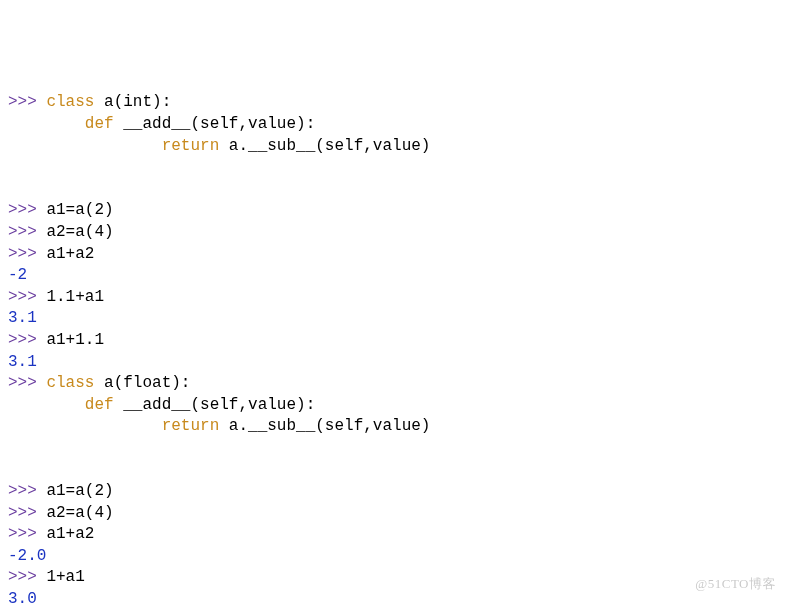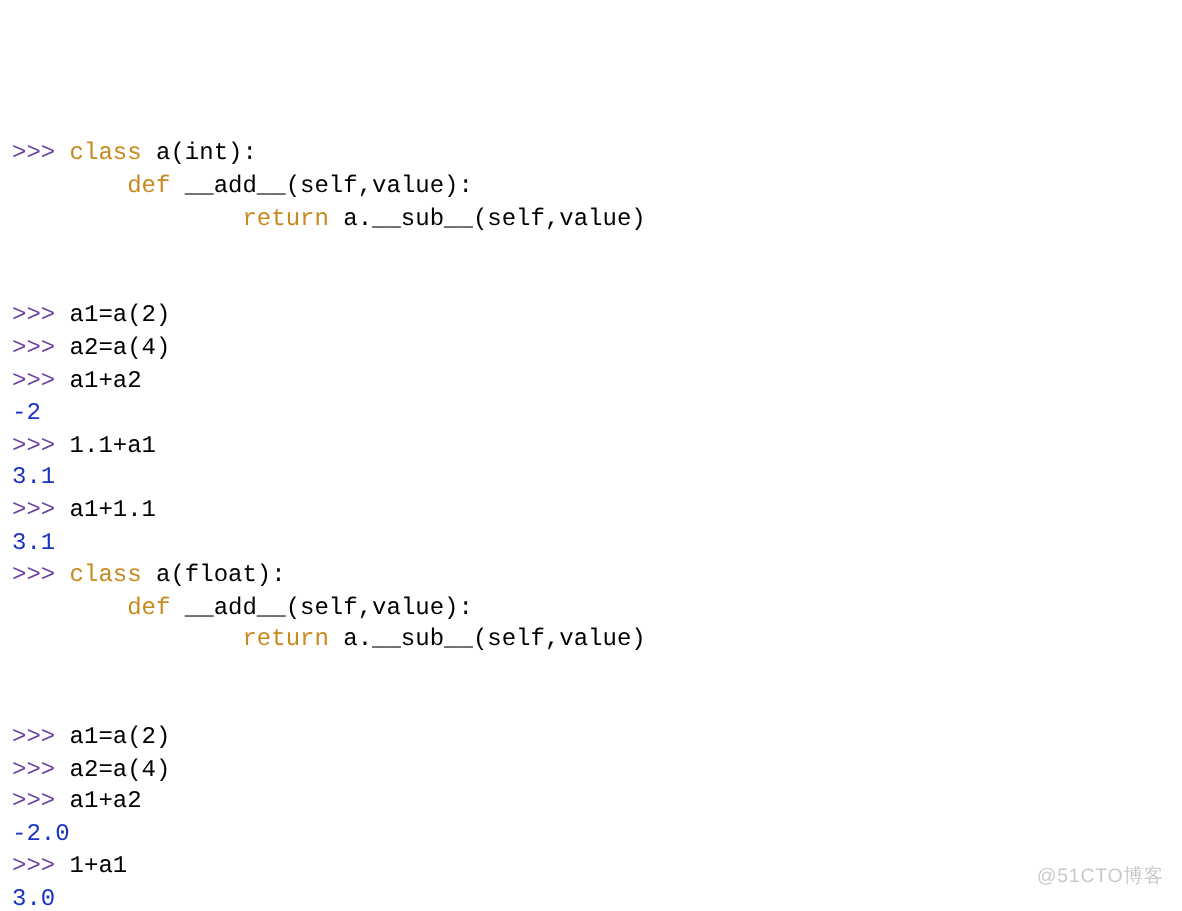--- a/index.html
+++ b/index.html
@@ -18,21 +18,21 @@
     .line { display: block; }
     .prompt { color: #6b3fa0; } 
     .kw { color: #c88a1e; }     
     .plain { color: #000000; }
     .out { color: #1a33c2; }
     .watermark {
       position: absolute;
       right: 12px;
       bottom: 14px;
       color: rgba(0,0,0,0.22);
-      font-family: Liberation Sans, sans-serif;
+      font-family: Liberation Serif, serif;
       font-size: 13px;
       letter-spacing: 0.5px;
       pointer-events: none;
     }
   </style>
 </head>
 <body>
 
 
 

